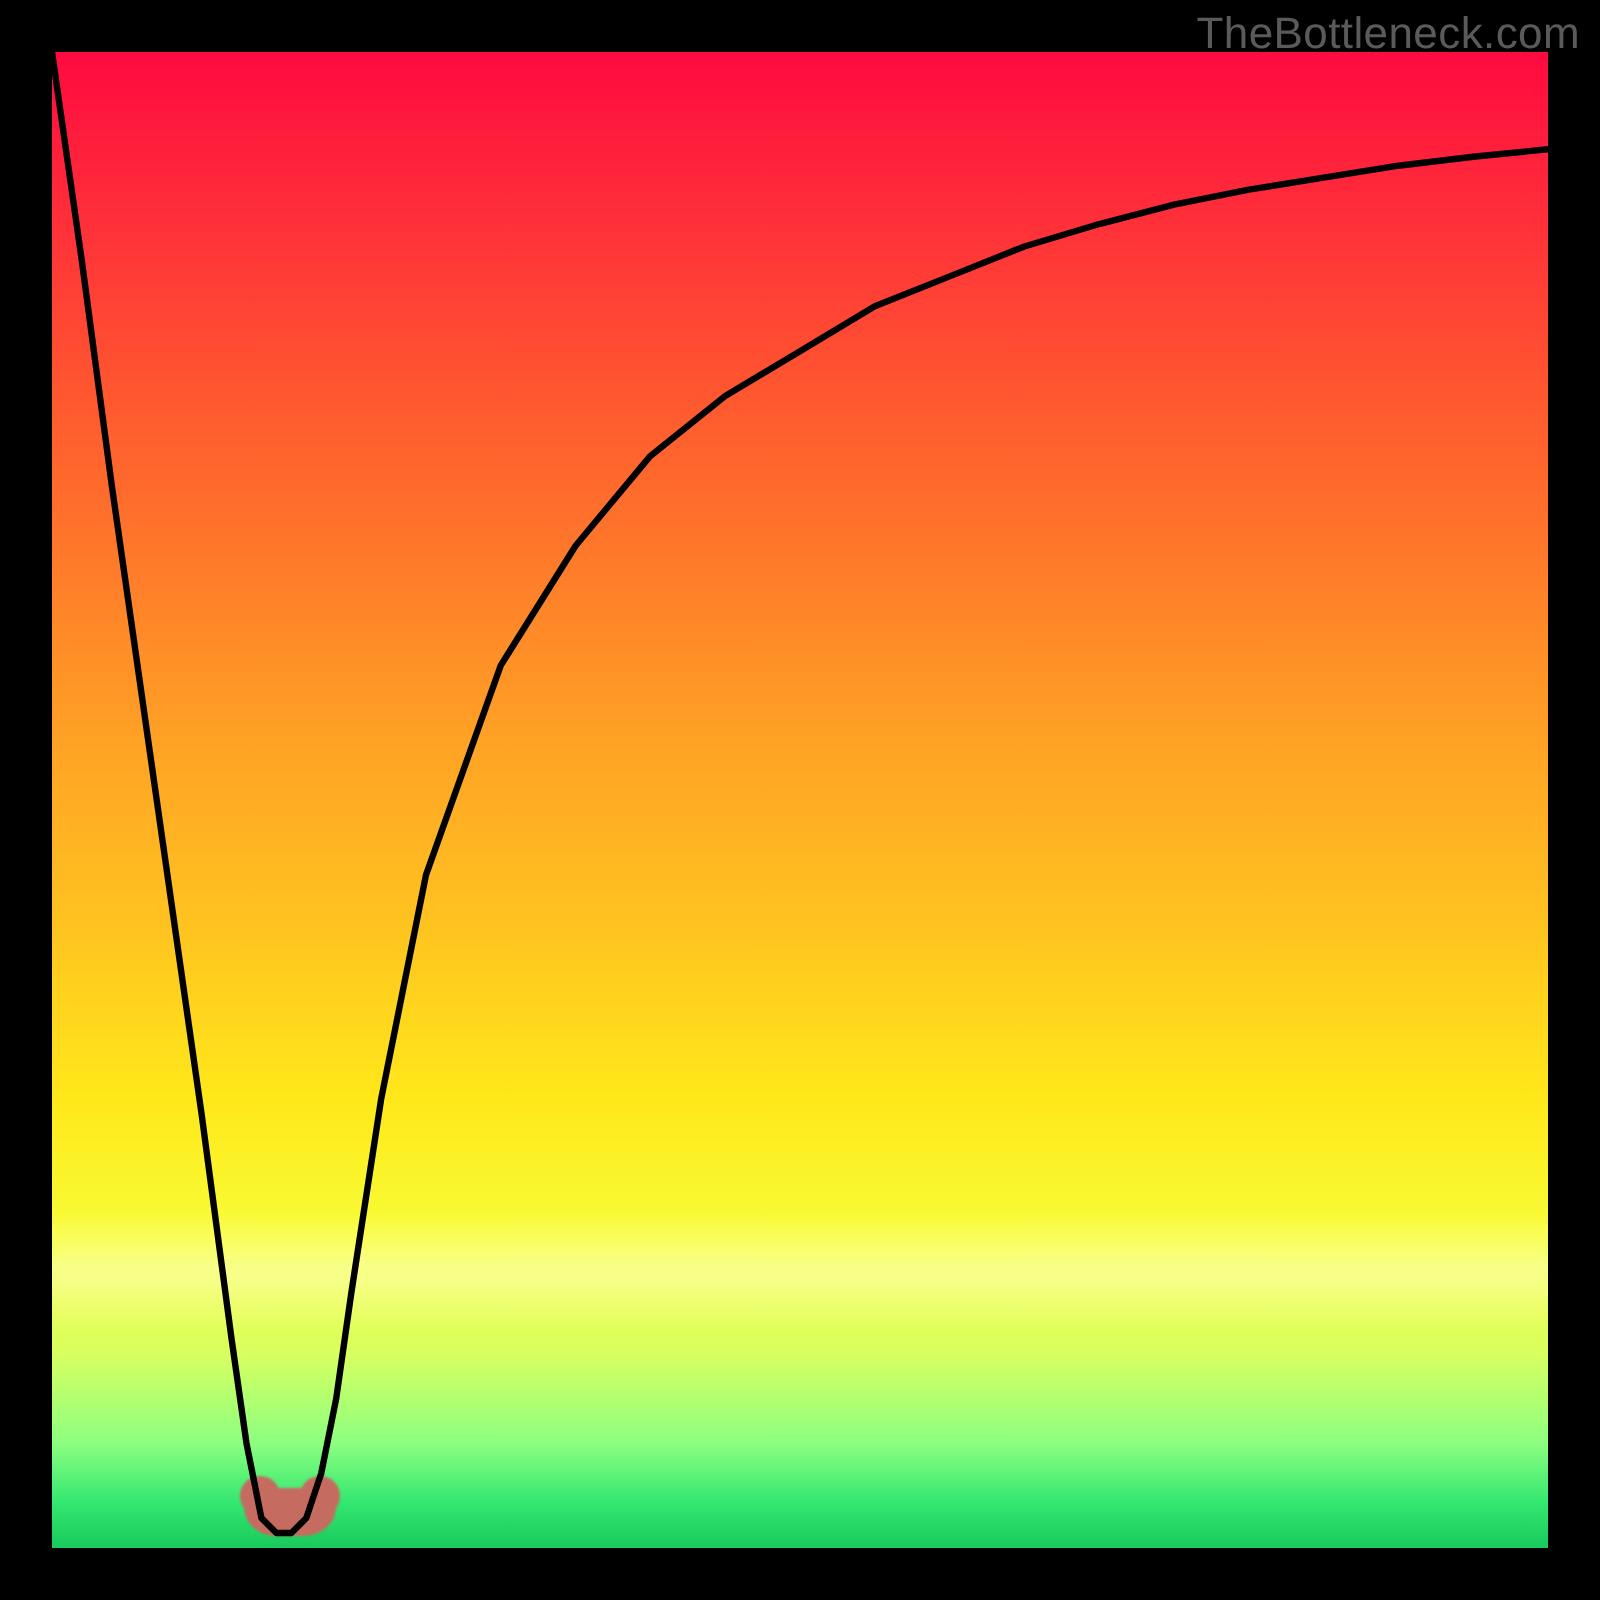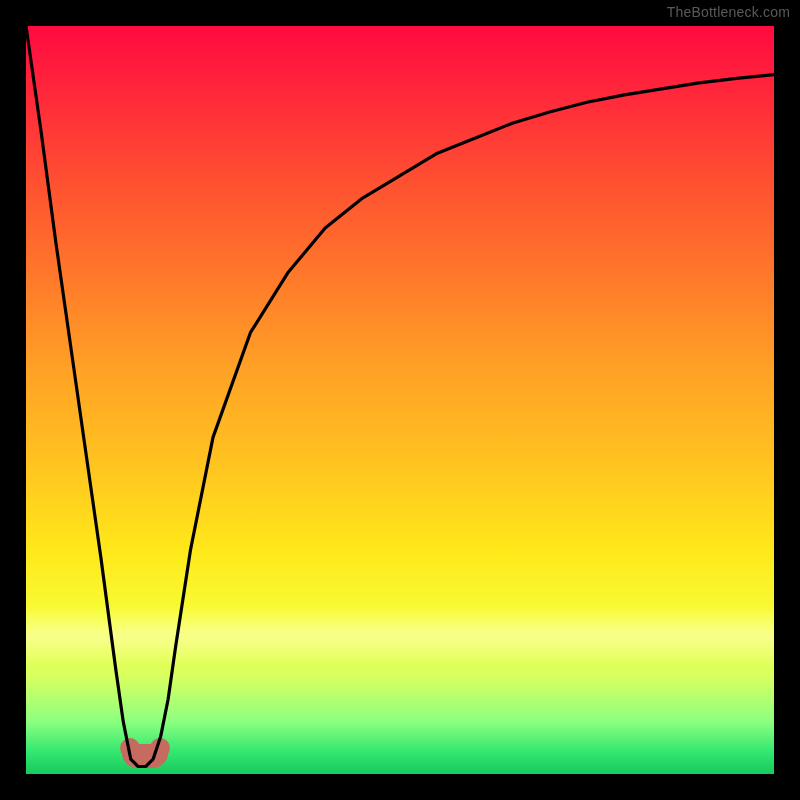--- a/index.html
+++ b/index.html
@@ -51,21 +51,21 @@
       rgba(255,255,170,0.55) 55%,
       rgba(255,255,160,0) 100%
     );
     mix-blend-mode: screen;
   }
   .attribution {
     position: absolute;
     top: 4px;
     right: 10px;
     color: #5a5a5a;
-    font-size: 14px;
+    font-size: 22px;
     font-weight: 500;
     letter-spacing: 0.2px;
     user-select: none;
   }
   svg.curve {
     position: absolute;
     inset: 0;
     width: 748px;
     height: 748px;
     pointer-events: none;

